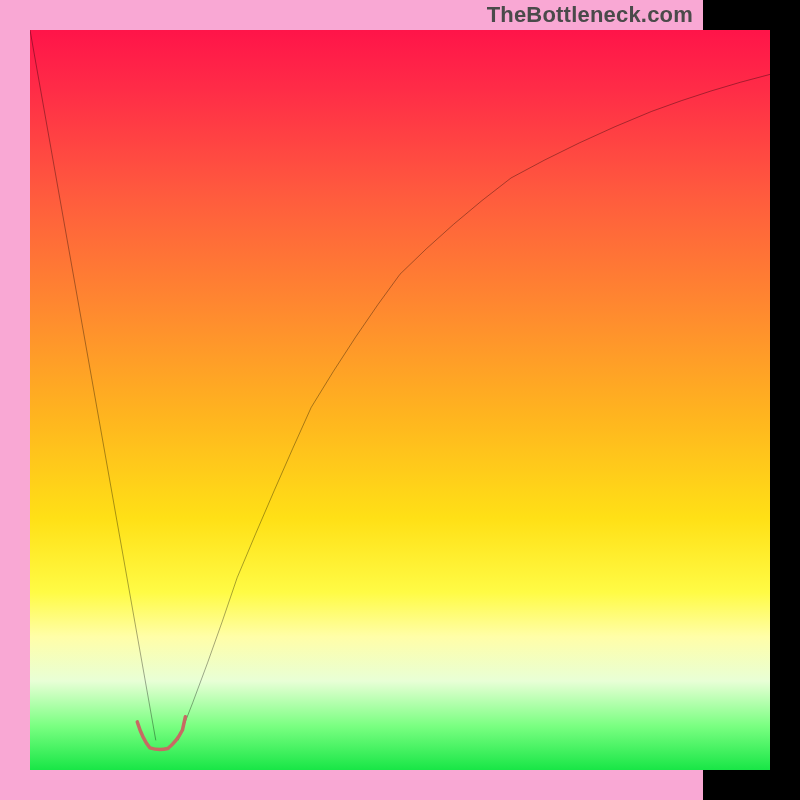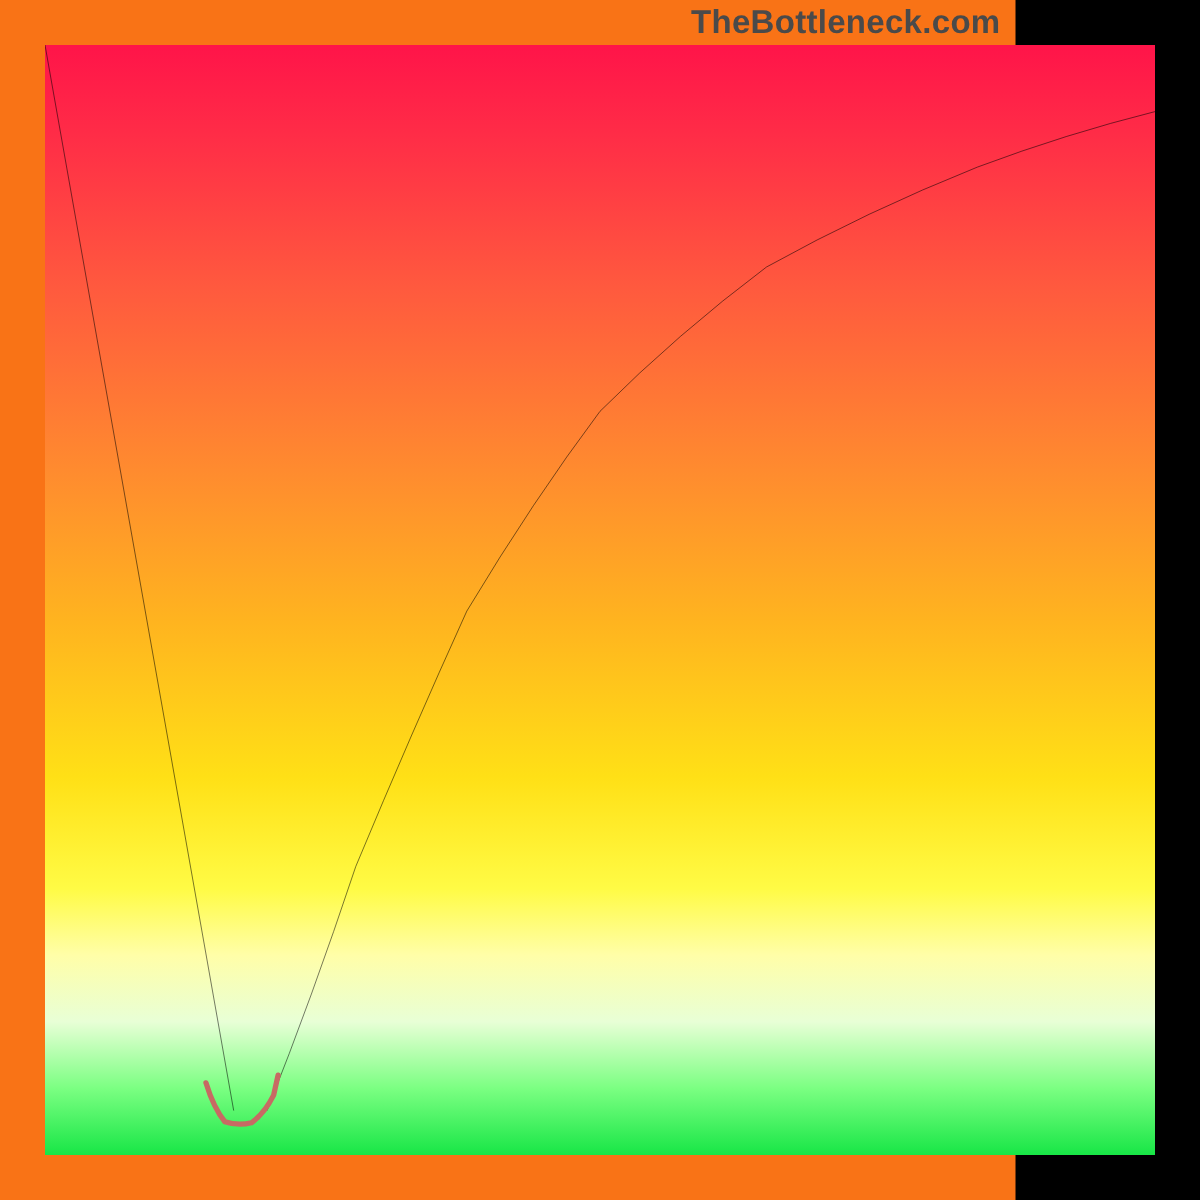--- a/index.html
+++ b/index.html
@@ -8,21 +8,22 @@
     width: 800px;
     height: 800px;
     overflow: hidden;
     background: #000;
     font-family: Arial, Helvetica, sans-serif;
   }
   .frame {
     position: relative;
     width: 677px;
     height: 800px;
-    background: #f97316;
+    background: #f9a8d4;
+    padding-left: 26px;
   }
   .watermark {
     position: absolute;
     top: 2px;
     right: 10px;
     color: #4a4a4a;
     font-size: 22px;
     font-weight: 600;
     letter-spacing: 0.2px;
     z-index: 10;

